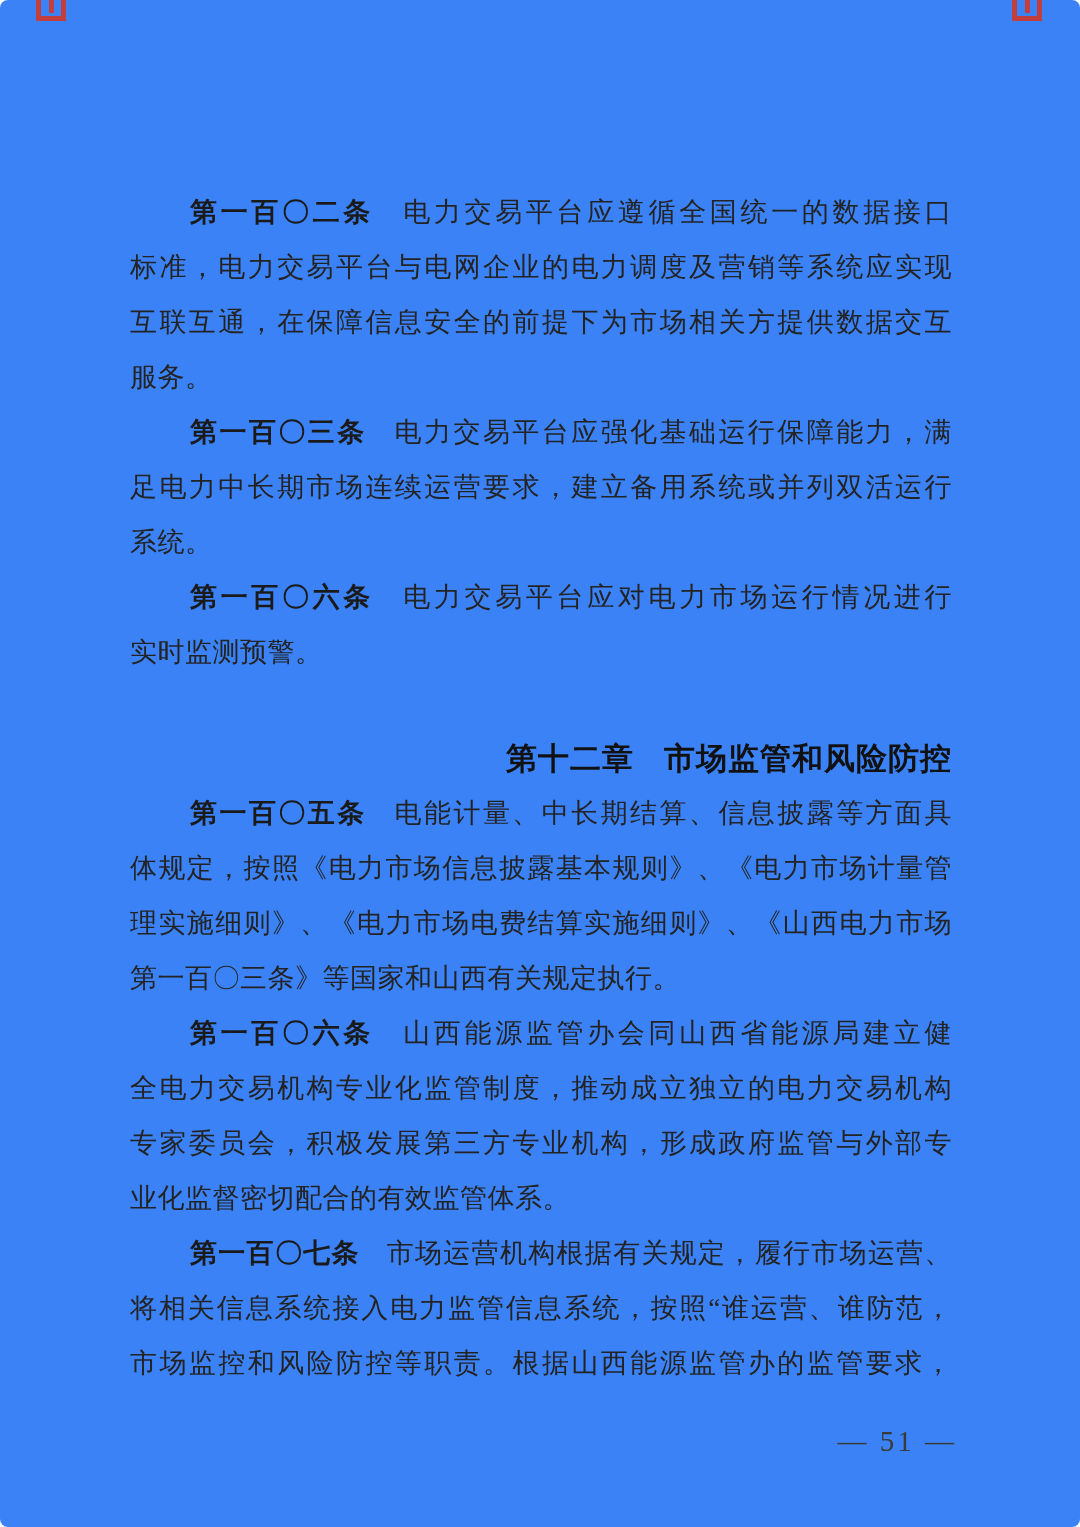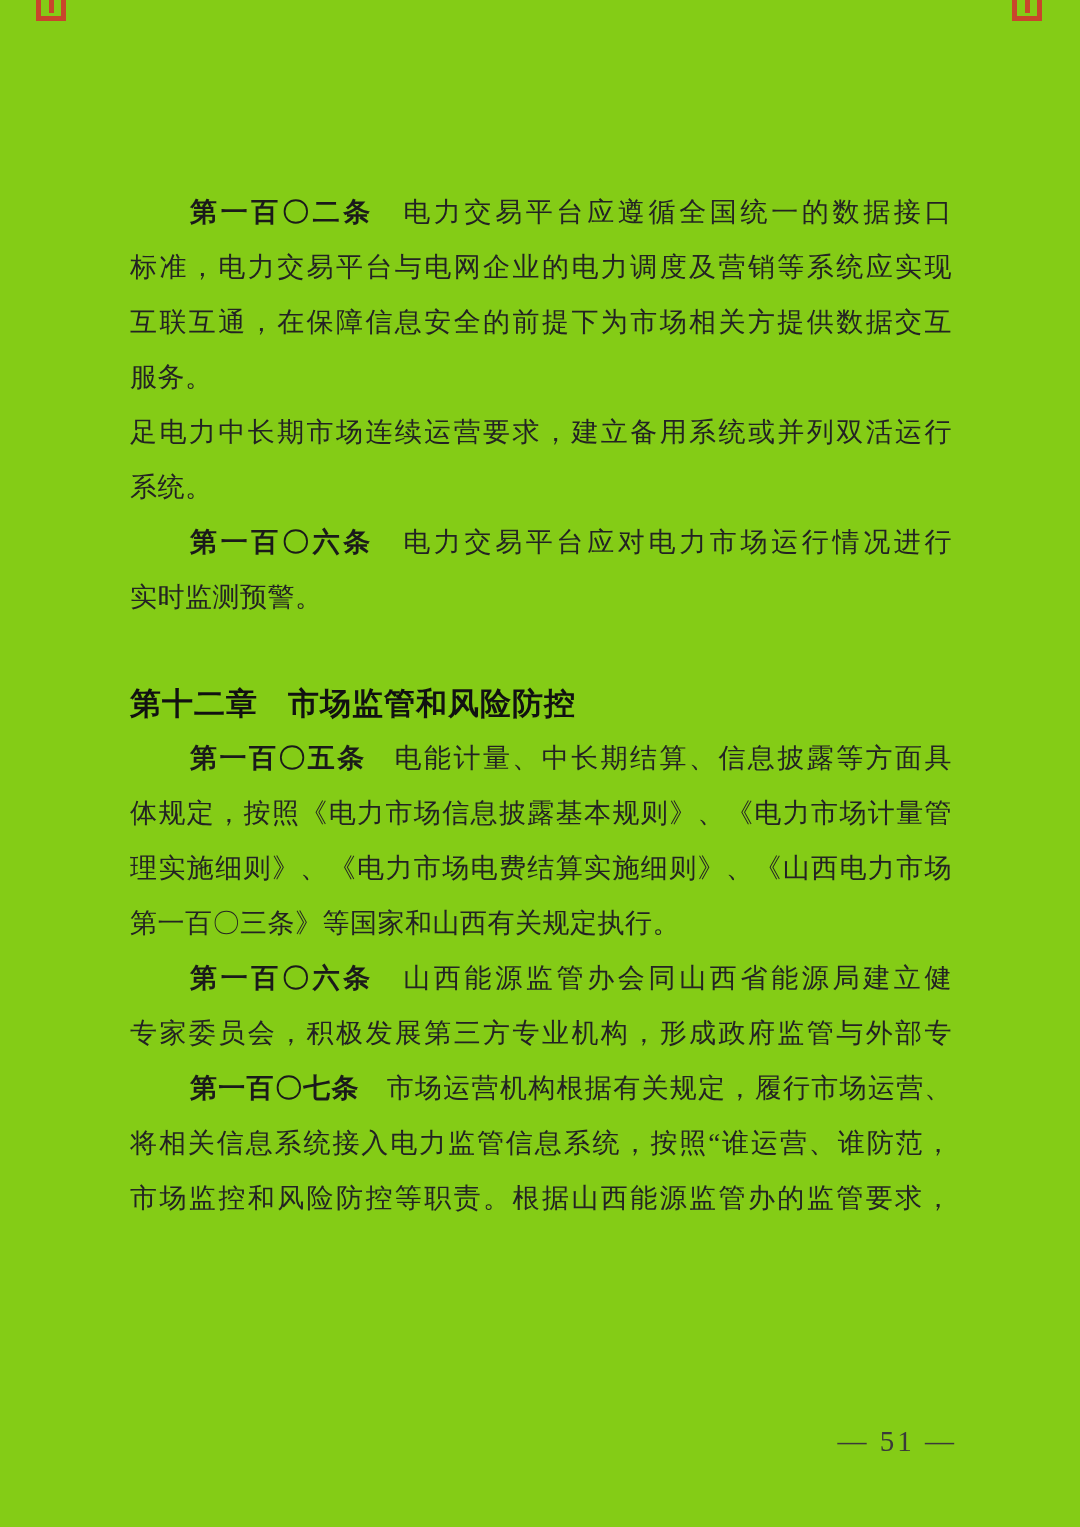--- a/index.html
+++ b/index.html
@@ -5,21 +5,22 @@
   html, body { margin: 0; padding: 0; }
   body {
     width: 1080px; height: 1527px;
     background: #ffffff;
     font-family: "Liberation Serif", "DejaVu Serif", serif;
     position: relative;
     overflow: hidden;
   }
   .page {
     position: absolute; inset: 0;
-    background: #84cc16;
+    background: #3b82f6;
+    border-radius: 8px;
   }
   
   .red-frag {
     position: absolute; top: 0; height: 24px; width: 30px;
     overflow: hidden; opacity: .92;
   }
   .red-frag .frag-box {
     position: absolute; left: 0; top: -6px; right: 0; bottom: 3px;
     border-left: 5px solid #cf3a2e;
     border-right: 5px solid #cf3a2e;
@@ -37,21 +38,21 @@
     height: 55px; overflow: hidden;
     text-align: justify; text-align-last: justify;
     letter-spacing: 0.5px;
   }
   .ln.first { padding-left: 60px; }
   .ln.end { text-align-last: left; }
   .lead { font-weight: 700; color: #1a1a1a; }
   .gap { display: inline-block; width: 26px; }
   .chapter {
     margin-top: 51px; height: 55px; line-height: 55px;
-    text-align: left;
+    text-align: right;
     font-family: "Liberation Sans", "DejaVu Sans", sans-serif;
     font-weight: 700; font-size: 31px; color: #111111;
     letter-spacing: 1px;
   }
   .chapter .gap { width: 30px; }
   .page-number {
     position: absolute; top: 1425px; right: 123px;
     font-size: 29px; line-height: 32px; color: #3a3a3a;
     letter-spacing: 3px;
     font-family: "Liberation Serif", "DejaVu Serif", serif;
@@ -71,35 +72,38 @@
     <div class="frag-stem"></div>
   </div>
 
   <div class="content">
 
     <div class="ln first"><span class="lead">第一百〇二条</span><span class="gap"></span><span>电力交易平台应遵循全国统一的数据接口</span></div>
     <div class="ln"><span>标准，电力交易平台与电网企业的电力调度及营销等系统应实现</span></div>
     <div class="ln"><span>互联互通，在保障信息安全的前提下为市场相关方提供数据交互</span></div>
     <div class="ln end"><span>服务。</span></div>
 
+    <div class="ln first"><span class="lead">第一百〇三条</span><span class="gap"></span><span>电力交易平台应强化基础运行保障能力，满</span></div>
     <div class="ln"><span>足电力中长期市场连续运营要求，建立备用系统或并列双活运行</span></div>
     <div class="ln end"><span>系统。</span></div>
 
     <div class="ln first"><span class="lead">第一百〇六条</span><span class="gap"></span><span>电力交易平台应对电力市场运行情况进行</span></div>
     <div class="ln end"><span>实时监测预警。</span></div>
 
     <div class="chapter"><span>第十二章</span><span class="gap"></span><span>市场监管和风险防控</span></div>
 
     <div class="ln first"><span class="lead">第一百〇五条</span><span class="gap"></span><span>电能计量、中长期结算、信息披露等方面具</span></div>
     <div class="ln"><span>体规定，按照《电力市场信息披露基本规则》、《电力市场计量管</span></div>
     <div class="ln"><span>理实施细则》、《电力市场电费结算实施细则》、《山西电力市场信</span></div>
     <div class="ln end"><span>第一百〇三条》等国家和山西有关规定执行。</span></div>
 
     <div class="ln first"><span class="lead">第一百〇六条</span><span class="gap"></span><span>山西能源监管办会同山西省能源局建立健</span></div>
+    <div class="ln"><span>全电力交易机构专业化监管制度，推动成立独立的电力交易机构</span></div>
     <div class="ln"><span>专家委员会，积极发展第三方专业机构，形成政府监管与外部专</span></div>
+    <div class="ln end"><span>业化监督密切配合的有效监管体系。</span></div>
 
     <div class="ln first"><span class="lead">第一百〇七条</span><span class="gap"></span><span>市场运营机构根据有关规定，履行市场运营、</span></div>
     <div class="ln"><span>将相关信息系统接入电力监管信息系统，按照“谁运营、谁防范，</span></div>
     <div class="ln"><span>市场监控和风险防控等职责。根据山西能源监管办的监管要求，</span></div>
 
   </div>
 
   <div class="page-number">— 51 —</div>
 
 </div>

